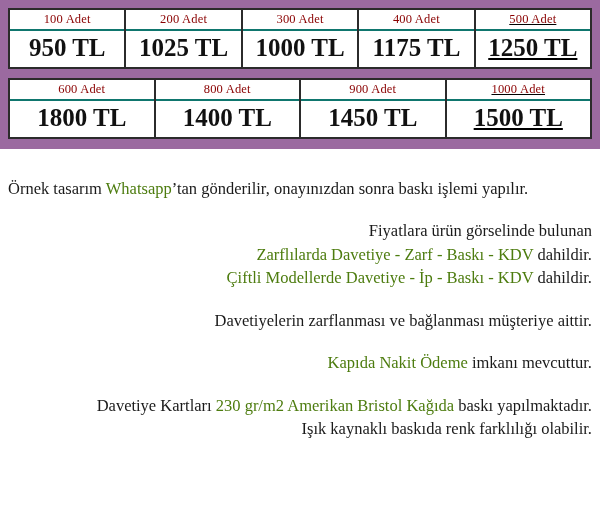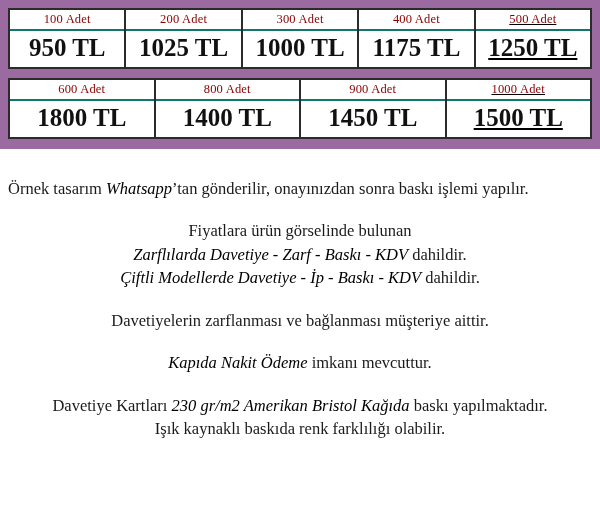--- a/index.html
+++ b/index.html
@@ -75,23 +75,23 @@
   }
 
   .line {
     font-family: "Liberation Serif", serif;
     font-size: 16.5px;
     color: #1a1a1a;
     line-height: 1.42;
     white-space: nowrap;
   }
   .line.left   { text-align: left; }
-  .line.center { text-align: center; }
+  .line.center { text-align: right; }
 
-  .red { color: #000000; font-style: italic; }
+  .red { color: #4d7c0f; }
   .gap-md { height: 19px; }
 </style>
 </head>
 <body>
 
 <div id="price-panel">
 
   <div class="price-row">
     <div class="price-cell">
       <div class="qty">100 Adet</div>

